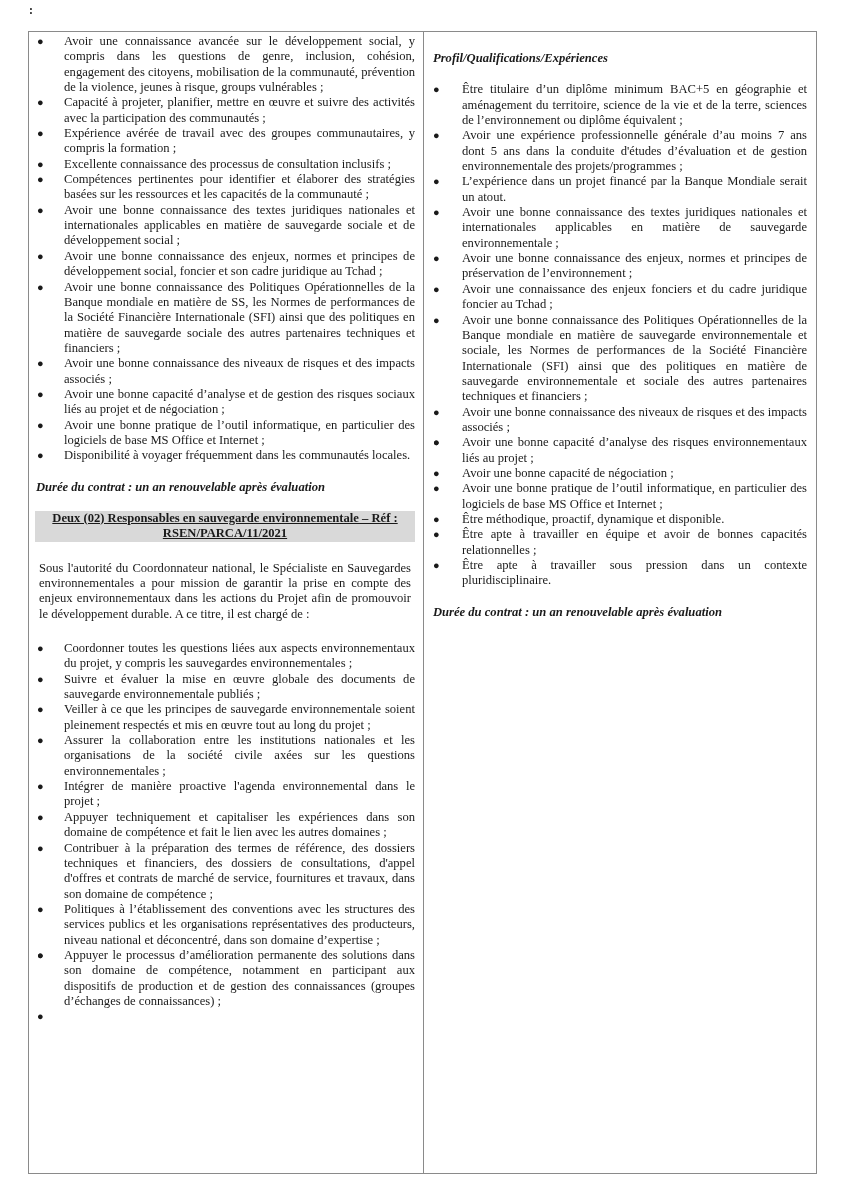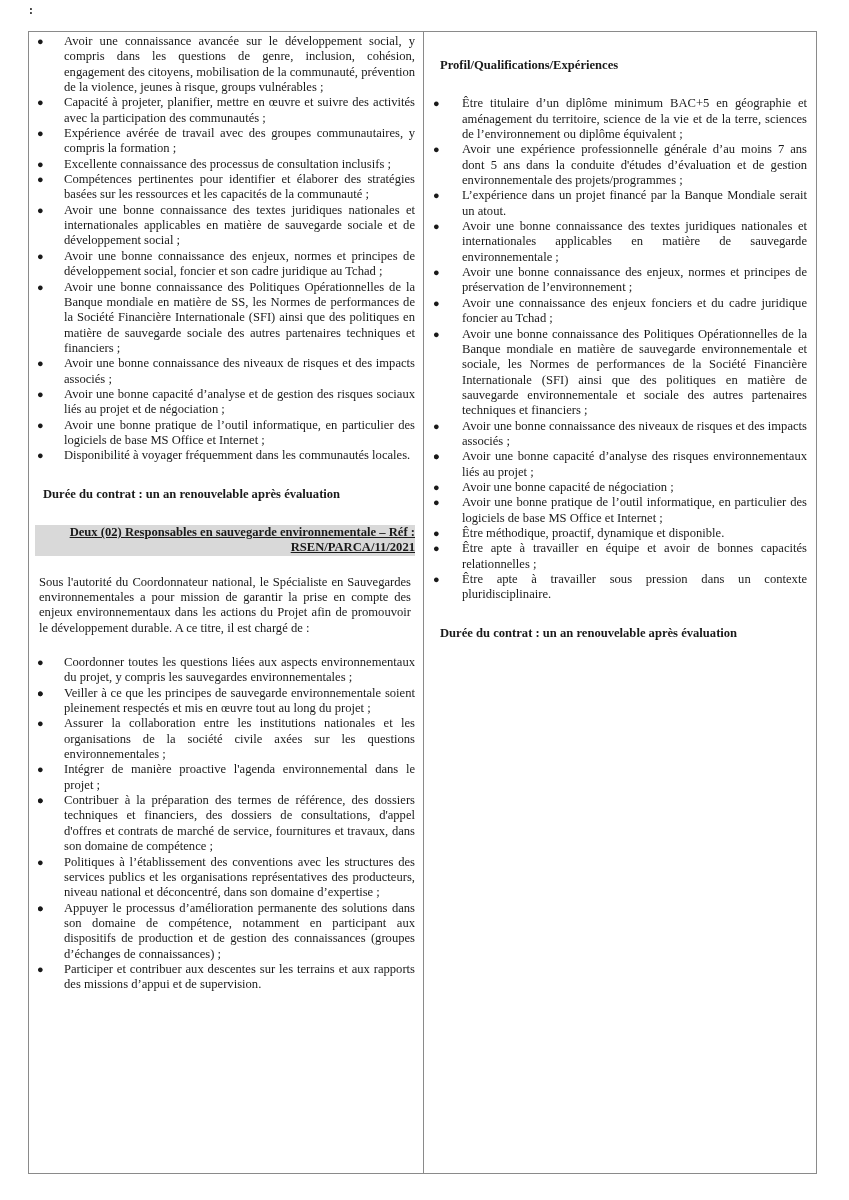--- a/index.html
+++ b/index.html
@@ -43,29 +43,30 @@
     padding-left: 29px;
   }
   ul.bullets li .bullet {
     position: absolute; left: 2px; top: 0;
     font-size: 11px;
   }
   .col-right ul.bullets li { padding-left: 30px; }
   .col-right ul.bullets li .bullet { left: 1px; }
   .heading {
     font-weight: bold;
-    margin: 8px;
+    margin: 1px;
+    font-style: italic;
   }
   .spacer { height: 15px; }
   .section-title {
     font-weight: bold;
     text-decoration: underline;
     background: #d9d9d9;
     margin: 0;
-    text-align: right;
+    text-align: center;
   }
   .para { margin: 4px; }
 </style>
 </head>
 <body>
 
 <div class="page-mark">:</div>
 
 <div class="doc-table">
 
@@ -90,30 +91,30 @@
 
     <div class="spacer"></div>
     <p class="section-title">Deux (02) Responsables en sauvegarde environnementale – Réf : RSEN/PARCA/11/2021</p>
 
     <div class="spacer"></div>
     <p class="para">Sous l'autorité du Coordonnateur national, le Spécialiste en Sauvegardes environnementales a pour mission de garantir la prise en compte des enjeux environnementaux dans les actions du Projet afin de promouvoir le développement durable. A ce titre, il est chargé de :</p>
 
     <div class="spacer"></div>
     <ul class="bullets">
         <li><span class="bullet">●</span><span>Coordonner toutes les questions liées aux aspects environnementaux du projet, y compris les sauvegardes environnementales ;</span></li>
-        <li><span class="bullet">●</span></li>
+        <li><span class="bullet">●</span><span>Suivre et évaluer la mise en œuvre globale des documents de sauvegarde environnementale publiés ;</span></li>
         <li><span class="bullet">●</span><span>Veiller à ce que les principes de sauvegarde environnementale soient pleinement respectés et mis en œuvre tout au long du projet ;</span></li>
         <li><span class="bullet">●</span><span>Assurer la collaboration entre les institutions nationales et les organisations de la société civile axées sur les questions environnementales ;</span></li>
         <li><span class="bullet">●</span><span>Intégrer de manière proactive l'agenda environnemental dans le projet ;</span></li>
-        <li><span class="bullet">●</span></li>
+        <li><span class="bullet">●</span><span>Appuyer techniquement et capitaliser les expériences dans son domaine de compétence et fait le lien avec les autres domaines ;</span></li>
         <li><span class="bullet">●</span><span>Contribuer à la préparation des termes de référence, des dossiers techniques et financiers, des dossiers de consultations, d'appel d'offres et contrats de marché de service, fournitures et travaux, dans son domaine de compétence ;</span></li>
         <li><span class="bullet">●</span><span>Politiques à l’établissement des conventions avec les structures des services publics et les organisations représentatives des producteurs, niveau national et déconcentré, dans son domaine d’expertise ;</span></li>
         <li><span class="bullet">●</span></li>
         <li><span class="bullet">●</span><span>Appuyer le processus d’amélioration permanente des solutions dans son domaine de compétence, notamment en participant aux dispositifs de production et de gestion des connaissances (groupes d’échanges de connaissances) ;</span></li>
-        <li><span class="bullet">●</span><span>Participer et contribuer aux descentes sur les terrains et aux rapports des missions d’appui et de supervision.</span></li>
+        <li><span class="bullet">●</span></li>
       </ul>
   </div>
 
   <div class="col col-right">
     <p class="heading">Profil/Qualifications/Expériences</p>
 
     <div class="spacer"></div>
     <ul class="bullets">
         <li><span class="bullet">●</span><span>Être titulaire d’un diplôme minimum BAC+5 en géographie et aménagement du territoire, science de la vie et de la terre, sciences de l’environnement ou diplôme équivalent ;</span></li>
         <li><span class="bullet">●</span><span>Avoir une expérience professionnelle générale d’au moins 7 ans dont 5 ans dans la conduite d'études d’évaluation et de gestion environnementale des projets/programmes ;</span></li>

